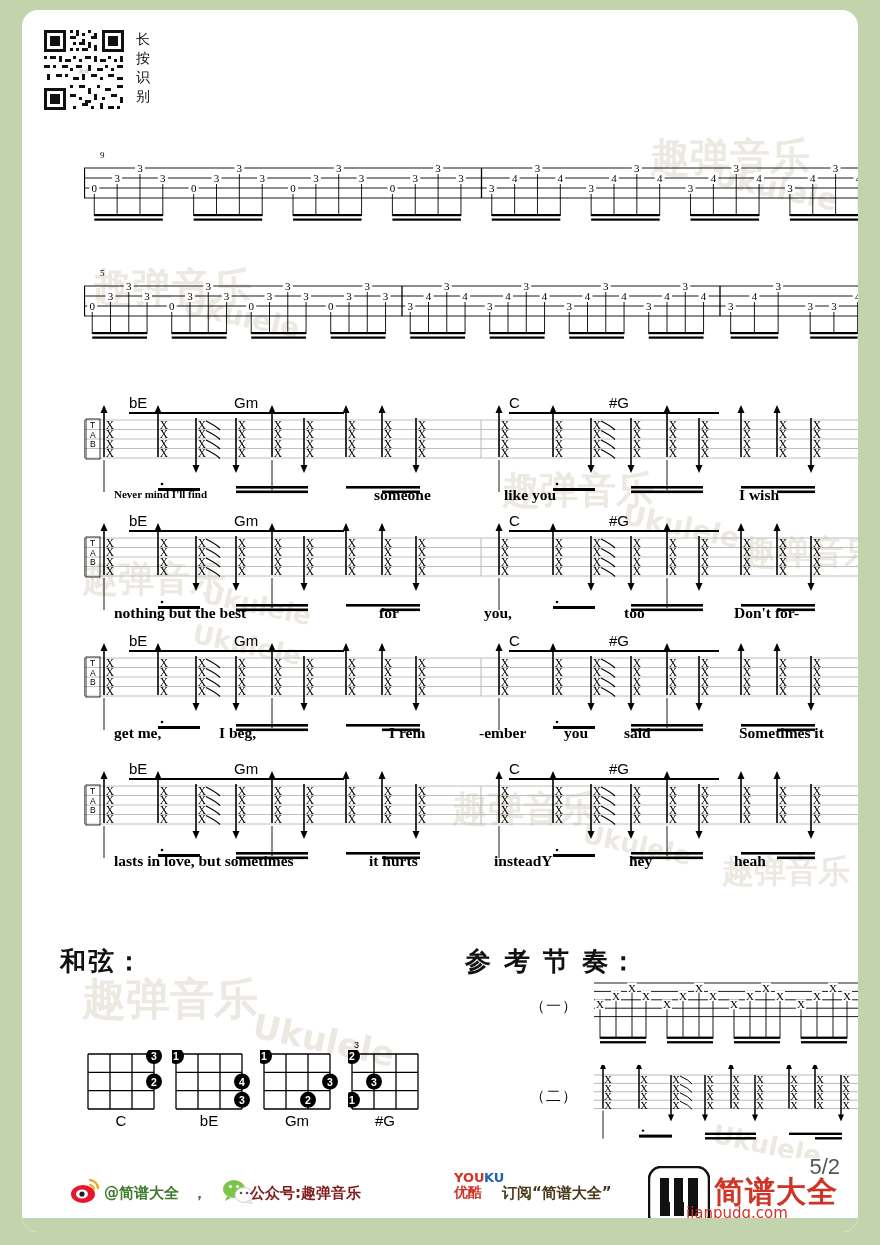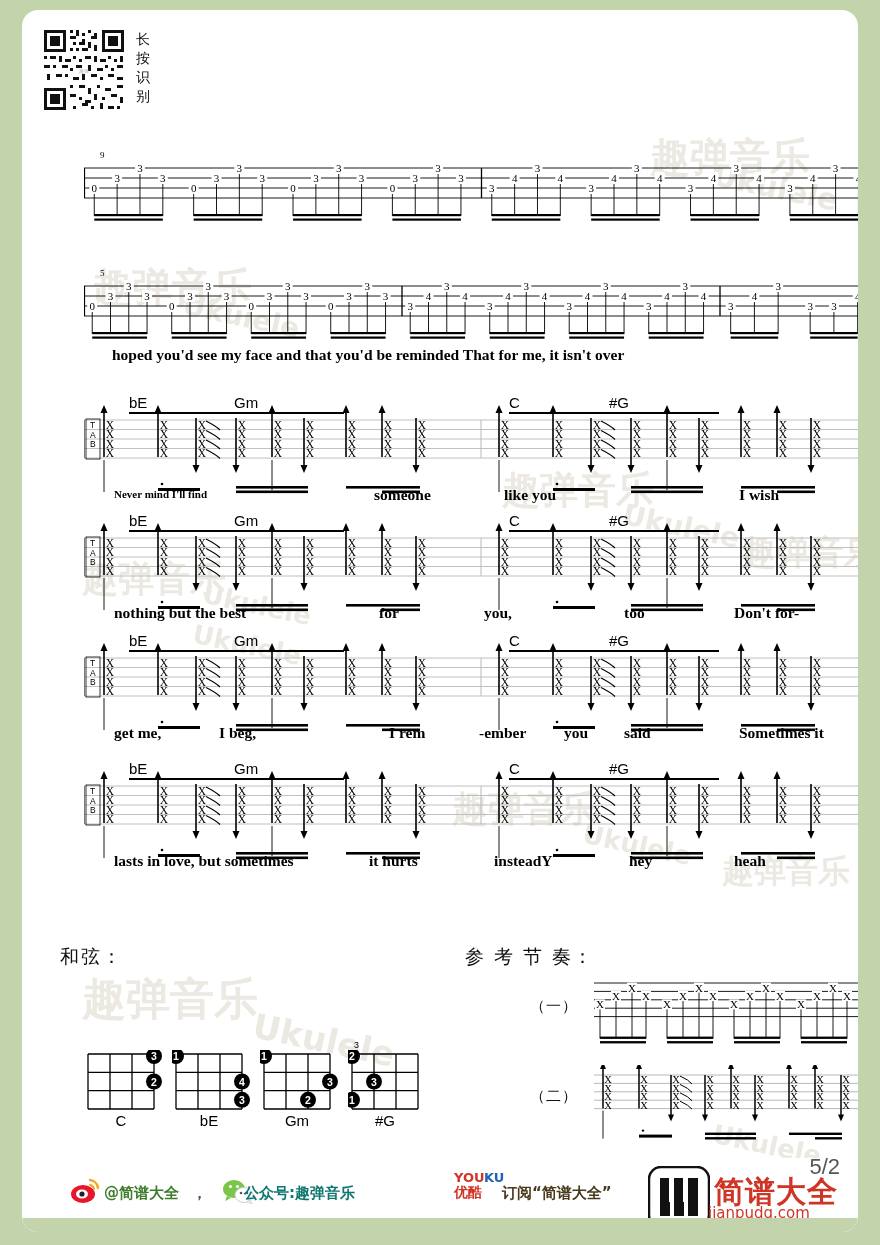--- a/index.html
+++ b/index.html
@@ -57,21 +57,21 @@
     font-weight:bold;
     pointer-events:none;
     white-space:nowrap;
     user-select:none;
   }
 
   
   .sec-title{
     position:absolute;
     font-family:"DejaVu Sans", sans-serif;
-    font-weight:normal;font-size:19px;color:#111;
+    font-weight:bold;font-size:26px;color:#111;
     letter-spacing:2px;
   }
   .rhy-lbl{
     position:absolute;
     font-family:"DejaVu Sans", sans-serif;
     font-size:15px;color:#111;letter-spacing:1px;
   }
   .chordlbl{
     position:absolute;
     font-family:"Liberation Sans", sans-serif;
@@ -496,21 +496,21 @@
           <text x="726.179104477612" y="42" text-anchor="middle" font-size="11" font-family="Liberation Serif, serif" fill="#000">3</text>
           <line x1="726.179104477612" y1="44" x2="726.179104477612" y2="66" stroke="#000" stroke-width="0.9"></line>
           <rect x="744.9104477611941" y="32" width="10" height="12" fill="#fff"></rect>
           <text x="749.9104477611941" y="42" text-anchor="middle" font-size="11" font-family="Liberation Serif, serif" fill="#000">3</text>
           <line x1="749.9104477611941" y1="44" x2="749.9104477611941" y2="66" stroke="#000" stroke-width="0.9"></line>
           <rect x="768.6417910447761" y="22" width="10" height="12" fill="#fff"></rect>
           <text x="773.6417910447761" y="32" text-anchor="middle" font-size="11" font-family="Liberation Serif, serif" fill="#000">4</text>
           <line x1="773.6417910447761" y1="34" x2="773.6417910447761" y2="66" stroke="#000" stroke-width="0.9"></line>
           <rect x="726.179104477612" y="64" width="47.462686567164155" height="2.2" fill="#000"></rect>
           <rect x="726.179104477612" y="68.5" width="47.462686567164155" height="2.2" fill="#000"></rect>
-        </svg><div class="measnum" style="left: 16px; top: 0px;">5</div><div class="lyr" style="position: absolute; left: 28px; top: 78px;">hoped you'd see my face and that you'd be reminded That for me, it isn't over</div></div>
+        </svg><div class="measnum" style="left: 16px; top: 0px;">5</div></div>
     </div>
 
   <div id="strums-layer">
       <div class="blk" style="left: 62px; top: 382px; width: 778px; height: 115px;"><svg width="778" height="110" viewBox="0 0 778 110">
           <line x1="0" y1="28" x2="778" y2="28" stroke="#b9b9b9" stroke-width="0.9"></line>
           <line x1="0" y1="37.5" x2="778" y2="37.5" stroke="#b9b9b9" stroke-width="0.9"></line>
           <line x1="0" y1="47" x2="778" y2="47" stroke="#b9b9b9" stroke-width="0.9"></line>
           <line x1="0" y1="56.5" x2="778" y2="56.5" stroke="#b9b9b9" stroke-width="0.9"></line>
           <line x1="0" y1="66" x2="778" y2="66" stroke="#b9b9b9" stroke-width="0.9"></line>
           <line x1="0.5" y1="28" x2="0.5" y2="66" stroke="#7a7a7a" stroke-width="1"></line>
@@ -1320,36 +1320,36 @@
         <ellipse cx="12" cy="11" rx="11" ry="9" fill="#7bc549"></ellipse>
         <path d="M5 18 l-2 5 l6 -3 z" fill="#7bc549"></path>
         <circle cx="8.5" cy="8.5" r="1.6" fill="#fff"></circle>
         <circle cx="15.5" cy="8.5" r="1.6" fill="#fff"></circle>
         <ellipse cx="22" cy="17" rx="9" ry="7.5" fill="#fff" stroke="#cfcfcf"></ellipse>
         <path d="M28 22 l2 4 l-5 -2.5 z" fill="#fff" stroke="#cfcfcf"></path>
         <circle cx="19" cy="15" r="1.3" fill="#555"></circle>
         <circle cx="25" cy="15" r="1.3" fill="#555"></circle>
       </svg>
     </div>
-    <div class="foot-txt" style="left:222px;top:26px;color:#0f766e;">公众号:趣弹音乐</div>
+    <div class="foot-txt" style="left:228px;top:26px;color:#7f1d1d;">公众号:趣弹音乐</div>
 
     <div class="youku" style="left:432px;top:12px;color:#cf3526;">YOU</div>
     <div class="youku" style="left:462px;top:12px;color:#1e63b8;">KU</div>
     <div class="foot-txt" style="left:432px;top:26px;color:#cf3526;font-size:14px;">优酷</div>
     <div class="foot-txt" style="left:480px;top:26px;color:#4a3a1c;">订阅“简谱大全”</div>
 
     <div style="position:absolute;left:626px;top:8px;">
       <svg width="62" height="62" viewBox="0 0 62 62">
         <rect x="1" y="1" width="60" height="60" rx="12" fill="#fff" stroke="#111" stroke-width="2.5"></rect>
         <rect x="12" y="12" width="10" height="38" fill="#111"></rect>
         <rect x="26" y="12" width="10" height="38" fill="#111"></rect>
         <rect x="40" y="12" width="10" height="38" fill="#111"></rect>
         <rect x="21" y="12" width="5" height="24" fill="#fff"></rect>
         <rect x="35" y="12" width="5" height="24" fill="#fff"></rect>
       </svg>
     </div>
     <div class="brand-cn" style="left:692px;top:14px;">简谱大全</div>
-    <div class="brand-url" style="left:686px;top:46px;">jianpudq.com</div>
+    <div class="brand-url" style="left:664px;top:46px;">jianpudq.com</div>
 
     <div class="foot-bar"></div>
   </div>
 
 </div>
 
 </body></html>

